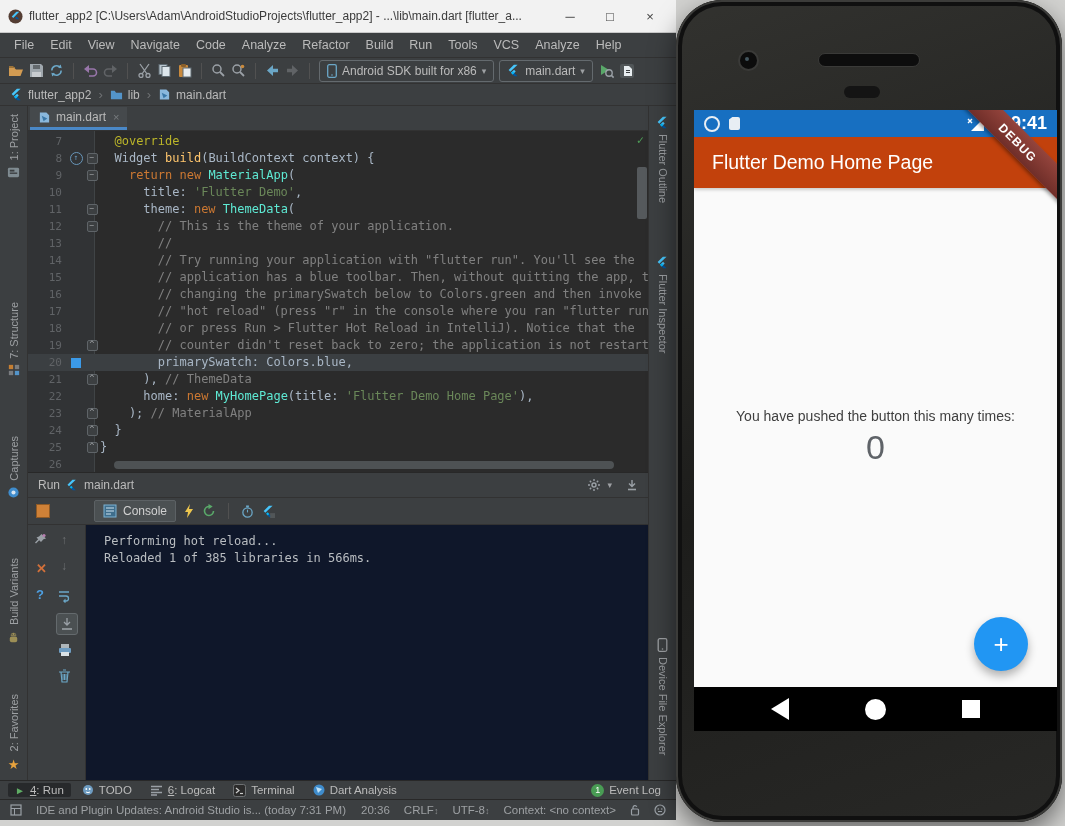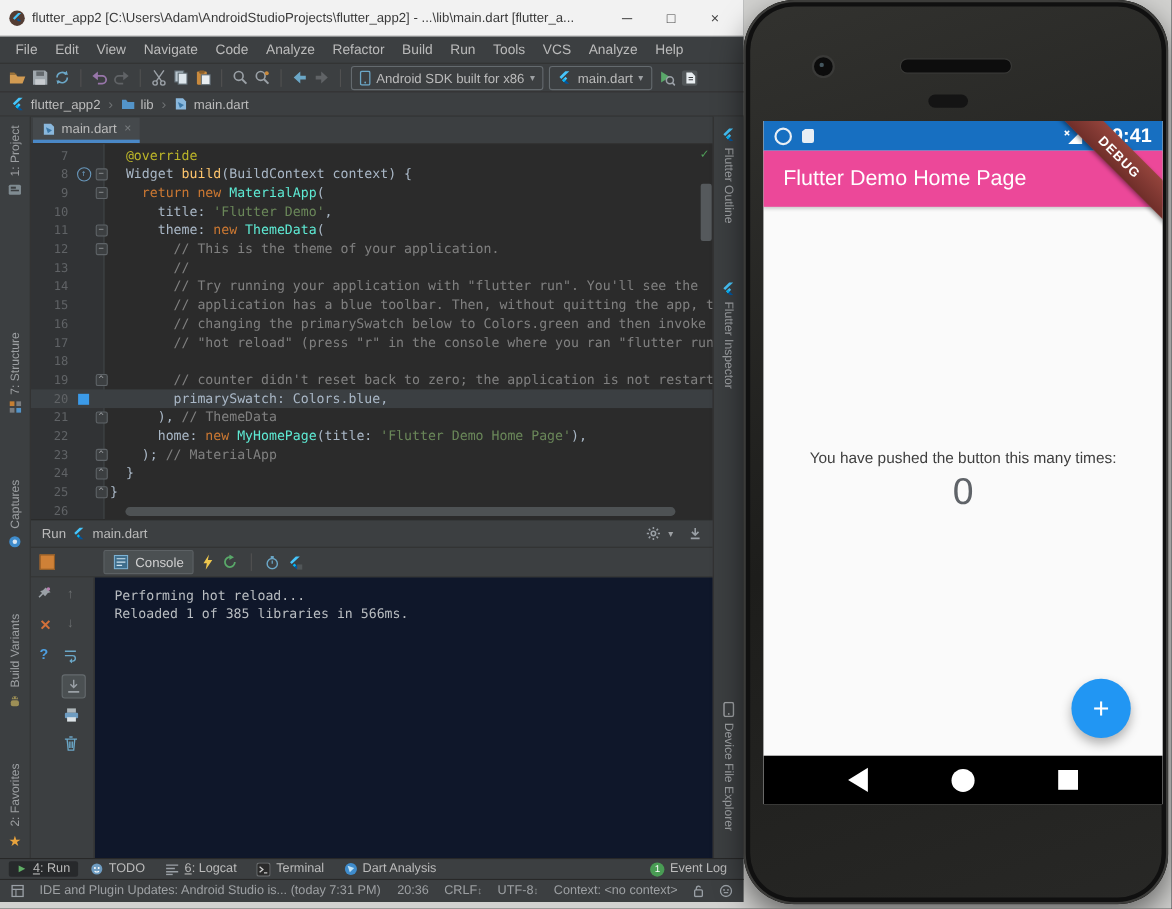--- a/index.html
+++ b/index.html
@@ -86,21 +86,21 @@
   .cam{position:absolute;left:62px;top:50px;width:17px;height:17px;border-radius:50%;background:#0c0c0c;border:2px solid #3a3a38;}
   .cam::after{content:"";position:absolute;left:5px;top:5px;width:4px;height:4px;border-radius:50%;background:#44565e;}
   .speaker{position:absolute;left:142px;top:53px;width:100px;height:12px;border-radius:7px;background:#0d0d0d;border:1px solid #3a3a38;}
   .sensor{position:absolute;left:168px;top:86px;width:36px;height:12px;border-radius:6px;background:#141414;}
   .screen{position:absolute;left:18px;top:110px;width:363px;height:621px;background:#fafafa;overflow:hidden;}
   .ph-status{height:27px;background:#176fc1;display:flex;align-items:center;padding:0 10px;gap:9px;color:#fff;}
   .ring{width:12px;height:12px;border:2px solid #e8eef4;border-radius:50%;}
   .sdcard{width:11px;height:13px;background:#e8eef4;border-radius:2px;clip-path:polygon(30% 0,100% 0,100% 100%,0 100%,0 20%);}
   .ph-status .spacer{flex:1;}
   .ph-time{font-size:18px;font-weight:bold;}
-  .ph-appbar{height:51px;background:#ec4899;display:flex;align-items:center;padding-left:18px;box-shadow:0 2px 3px rgba(0,0,0,.18);}
+  .ph-appbar{height:51px;background:#c2410c;display:flex;align-items:center;padding-left:18px;box-shadow:0 2px 3px rgba(0,0,0,.18);}
   .ph-appbar .t{color:#fff;font-size:19.5px;}
   .ribbon{position:absolute;top:20px;right:-36px;width:150px;height:25px;background:linear-gradient(180deg,#94443c,#6f2e29);transform:rotate(45deg);display:flex;align-items:center;justify-content:center;color:#fff;font-size:12px;font-weight:bold;letter-spacing:1px;box-shadow:0 2px 4px rgba(0,0,0,.4);}
   .ph-body{position:absolute;left:0;right:0;top:78px;bottom:44px;display:flex;flex-direction:column;align-items:center;justify-content:center;}
   .ph-msg{color:#3f3f3f;font-size:14px;}
   .ph-count{color:#5f6368;font-size:34px;margin-top:4px;}
   .fab{position:absolute;right:29px;bottom:60px;width:54px;height:54px;border-radius:50%;background:#2196f3;box-shadow:0 5px 10px rgba(0,0,0,.3);display:flex;align-items:center;justify-content:center;color:#fff;font-size:26px;font-weight:300;}
   .navbar{position:absolute;left:0;right:0;bottom:0;height:44px;background:#000;display:flex;align-items:center;justify-content:center;gap:76px;}
   .nav-back{width:0;height:0;border-top:11px solid transparent;border-bottom:11px solid transparent;border-right:18px solid #fff;}
   .nav-home{width:21px;height:21px;border-radius:50%;background:#fff;}
   .nav-recents{width:18px;height:18px;background:#fff;}
@@ -363,21 +363,21 @@
               <div class="crow"><span class="ln">8</span><span class="gic"><span class="ov">↑</span></span><span class="gfold"><span class="foldbox">−</span></span><span class="codetxt"><span class="tok-def">  Widget </span><span class="tok-fn">build</span><span class="tok-def">(BuildContext context) {</span></span></div>
               <div class="crow"><span class="ln">9</span><span class="gic"></span><span class="gfold"><span class="foldbox">−</span></span><span class="codetxt"><span class="tok-def">    </span><span class="tok-kw">return new </span><span class="tok-cls">MaterialApp</span><span class="tok-def">(</span></span></div>
               <div class="crow"><span class="ln">10</span><span class="gic"></span><span class="gfold"></span><span class="codetxt"><span class="tok-def">      title: </span><span class="tok-str">'Flutter Demo'</span><span class="tok-def">,</span></span></div>
               <div class="crow"><span class="ln">11</span><span class="gic"></span><span class="gfold"><span class="foldbox">−</span></span><span class="codetxt"><span class="tok-def">      theme: </span><span class="tok-kw">new </span><span class="tok-cls">ThemeData</span><span class="tok-def">(</span></span></div>
               <div class="crow"><span class="ln">12</span><span class="gic"></span><span class="gfold"><span class="foldbox">−</span></span><span class="codetxt"><span class="tok-def">        </span><span class="tok-com">// This is the theme of your application.</span></span></div>
               <div class="crow"><span class="ln">13</span><span class="gic"></span><span class="gfold"></span><span class="codetxt"><span class="tok-def">        </span><span class="tok-com">//</span></span></div>
               <div class="crow"><span class="ln">14</span><span class="gic"></span><span class="gfold"></span><span class="codetxt"><span class="tok-def">        </span><span class="tok-com">// Try running your application with "flutter run". You'll see the</span></span></div>
               <div class="crow"><span class="ln">15</span><span class="gic"></span><span class="gfold"></span><span class="codetxt"><span class="tok-def">        </span><span class="tok-com">// application has a blue toolbar. Then, without quitting the app, try</span></span></div>
               <div class="crow"><span class="ln">16</span><span class="gic"></span><span class="gfold"></span><span class="codetxt"><span class="tok-def">        </span><span class="tok-com">// changing the primarySwatch below to Colors.green and then invoke</span></span></div>
               <div class="crow"><span class="ln">17</span><span class="gic"></span><span class="gfold"></span><span class="codetxt"><span class="tok-def">        </span><span class="tok-com">// "hot reload" (press "r" in the console where you ran "flutter run",</span></span></div>
-              <div class="crow"><span class="ln">18</span><span class="gic"></span><span class="gfold"></span></div>
+              <div class="crow"><span class="ln">18</span><span class="gic"></span><span class="gfold"></span><span class="codetxt"><span class="tok-def">        </span><span class="tok-com">// or press Run &gt; Flutter Hot Reload in IntelliJ). Notice that the</span></span></div>
               <div class="crow"><span class="ln">19</span><span class="gic"></span><span class="gfold"><span class="foldbox">^</span></span><span class="codetxt"><span class="tok-def">        </span><span class="tok-com">// counter didn't reset back to zero; the application is not restarted.</span></span></div>
               <div class="crow hl"><span class="ln">20</span><span class="gic"><span class="sw"></span></span><span class="gfold"></span><span class="codetxt"><span class="tok-def">        primarySwatch: Colors.blue,</span></span></div>
               <div class="crow"><span class="ln">21</span><span class="gic"></span><span class="gfold"><span class="foldbox">^</span></span><span class="codetxt"><span class="tok-def">      ), </span><span class="tok-com">// ThemeData</span></span></div>
               <div class="crow"><span class="ln">22</span><span class="gic"></span><span class="gfold"></span><span class="codetxt"><span class="tok-def">      home: </span><span class="tok-kw">new </span><span class="tok-cls">MyHomePage</span><span class="tok-def">(title: </span><span class="tok-str">'Flutter Demo Home Page'</span><span class="tok-def">),</span></span></div>
               <div class="crow"><span class="ln">23</span><span class="gic"></span><span class="gfold"><span class="foldbox">^</span></span><span class="codetxt"><span class="tok-def">    ); </span><span class="tok-com">// MaterialApp</span></span></div>
               <div class="crow"><span class="ln">24</span><span class="gic"></span><span class="gfold"><span class="foldbox">^</span></span><span class="codetxt"><span class="tok-def">  }</span></span></div>
               <div class="crow"><span class="ln">25</span><span class="gic"></span><span class="gfold"><span class="foldbox">^</span></span><span class="codetxt"><span class="tok-def">}</span></span></div>
               <div class="crow"><span class="ln">26</span><span class="gic"></span><span class="gfold"></span><span class="codetxt"></span></div>
             </div>
           <span class="check">✓</span>

